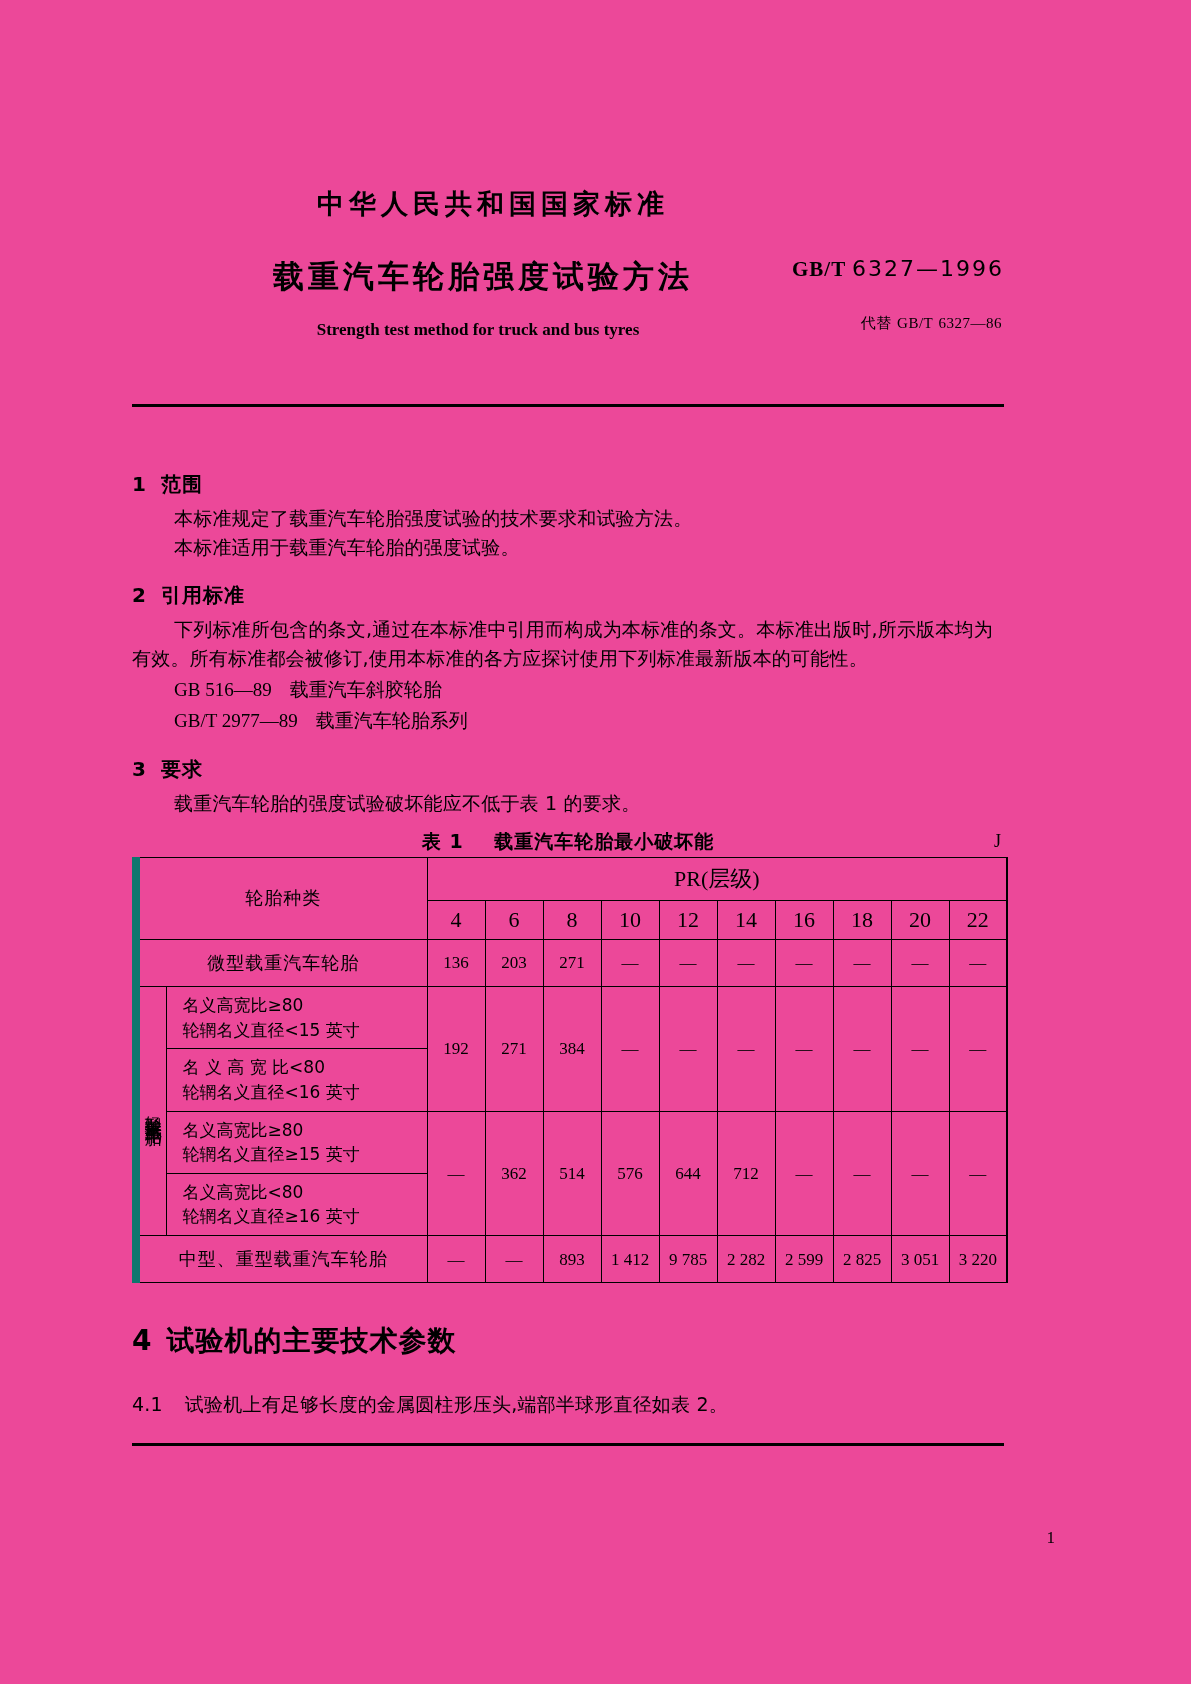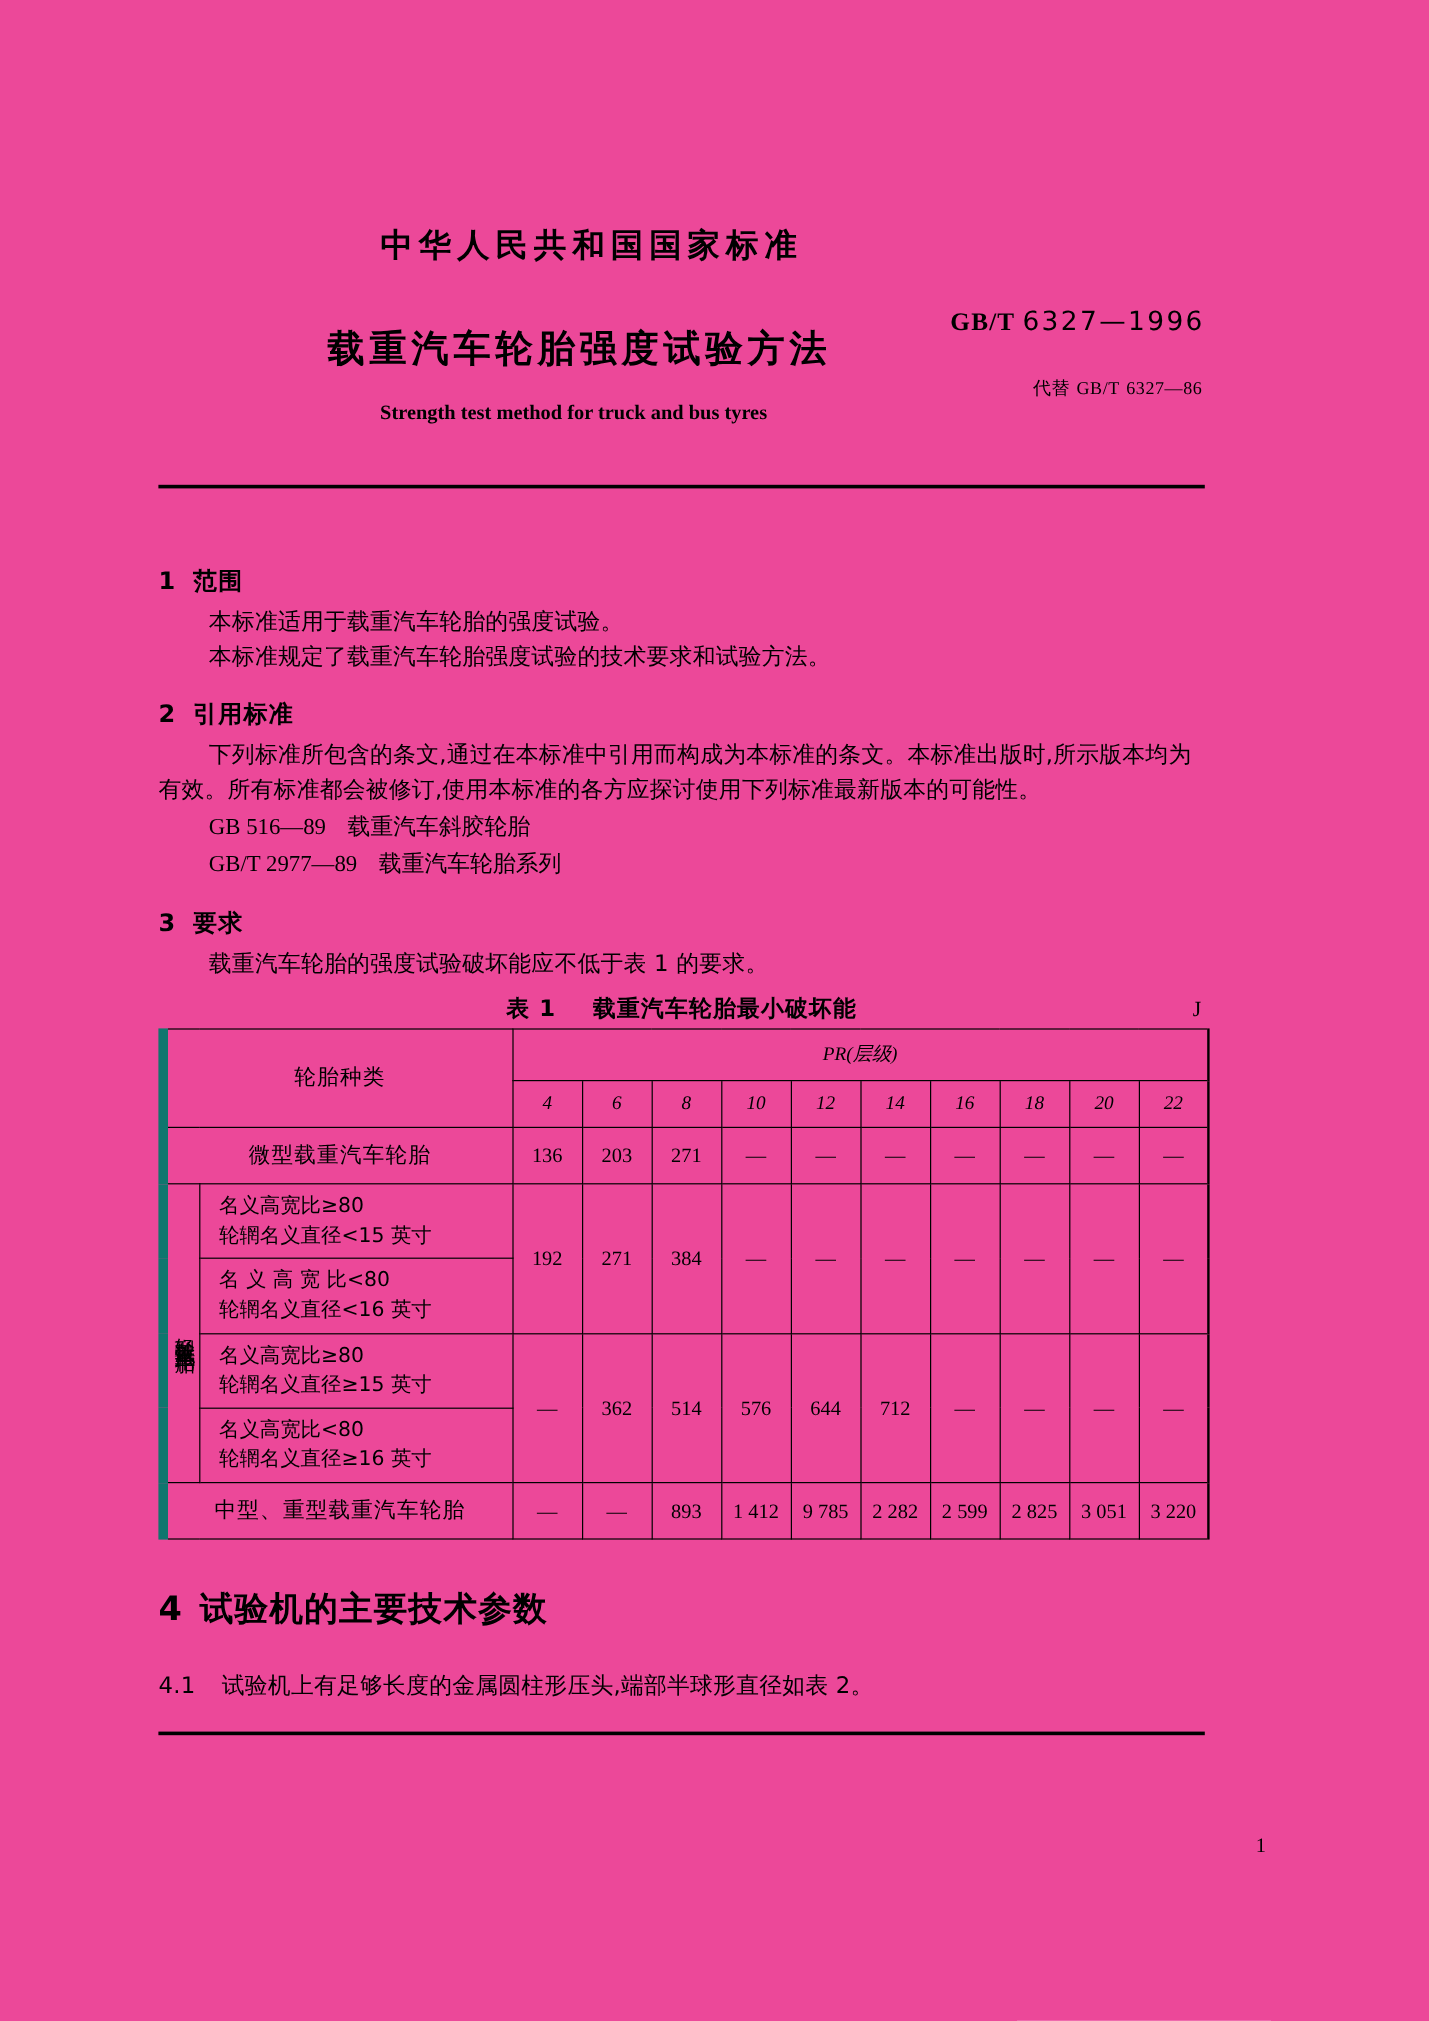--- a/index.html
+++ b/index.html
@@ -37,21 +37,21 @@
     letter-spacing: 5px;
     font-family: "DejaVu Sans", "Liberation Sans", sans-serif;
     padding-left: 30px;
     padding-right: 180px;
   }
   .main-title {
     text-align: center;
     font-size: 31px;
     font-weight: bold;
     letter-spacing: 4px;
-    margin-top: 48px;
+    margin-top: 34px;
     padding-left: 20px;
     padding-right: 190px;
     font-family: Liberation Sans, sans-serif;
   }
   .eng-title {
     text-align: center;
     font-size: 17px;
     font-weight: bold;
     margin-top: 22px;
     padding-left: 10px;
@@ -168,22 +168,21 @@
     font-family: "DejaVu Sans", "Liberation Sans", sans-serif;
   }
   table.t1 .outer-l { border-left: 8px solid #0f766e; }
   table.t1 .outer-r { border-right: 2px solid #000; }
   .t1 .num {
     font-family: "Liberation Serif", "DejaVu Serif", serif;
     font-size: 17px;
   }
   .t1 .pr-head {
     font-family: "Liberation Serif", "DejaVu Serif", serif;
-    font-size: 16px;
-    font-style: italic;
+    font-size: 22px;
   }
   .t1 .kind {
     font-size: 18px;
     letter-spacing: 1px;
   }
   .t1 .spec {
     text-align: left;
     padding: 6px 0 6px 16px;
     font-size: 17px;
     line-height: 1.45;
@@ -288,22 +287,22 @@
     </div>
   </div>
 
   <div class="rule-top"></div>
 
   <div class="body-wrap">
 
     <div class="sec-head">
       <span class="n">1</span><span>范围</span>
     </div>
+    <p class="para">本标准规定了载重汽车轮胎强度试验的技术要求和试验方法。</p>
     <p class="para">本标准适用于载重汽车轮胎的强度试验。</p>
-    <p class="para">本标准规定了载重汽车轮胎强度试验的技术要求和试验方法。</p>
 
     <div class="sec-head">
       <span class="n">2</span><span>引用标准</span>
     </div>
     <p class="para">下列标准所包含的条文,通过在本标准中引用而构成为本标准的条文。本标准出版时,所示版本均为有效。所有标准都会被修订,使用本标准的各方应探讨使用下列标准最新版本的可能性。</p>
     <p class="ref-line">
       <span class="code">GB 516—89</span><span>载重汽车斜胶轮胎</span>
     </p>
     <p class="ref-line">
       <span class="code">GB/T 2977—89</span><span>载重汽车轮胎系列</span>

